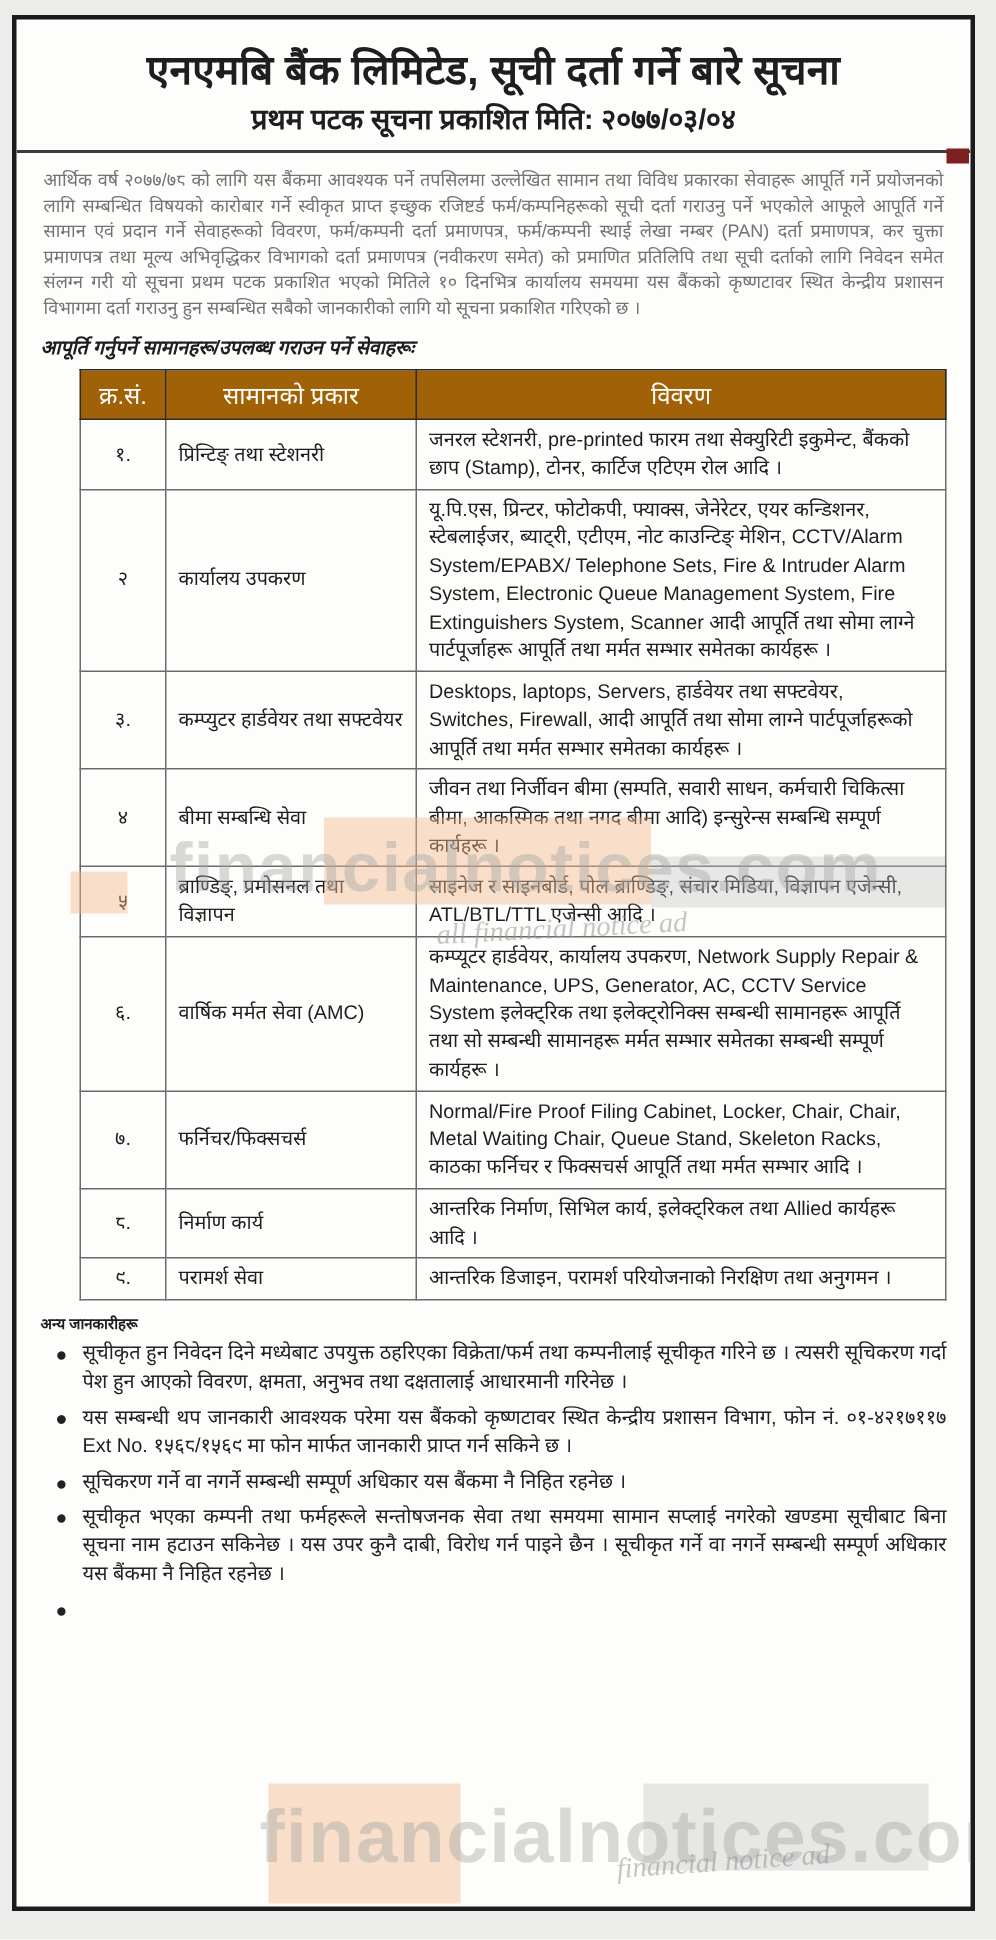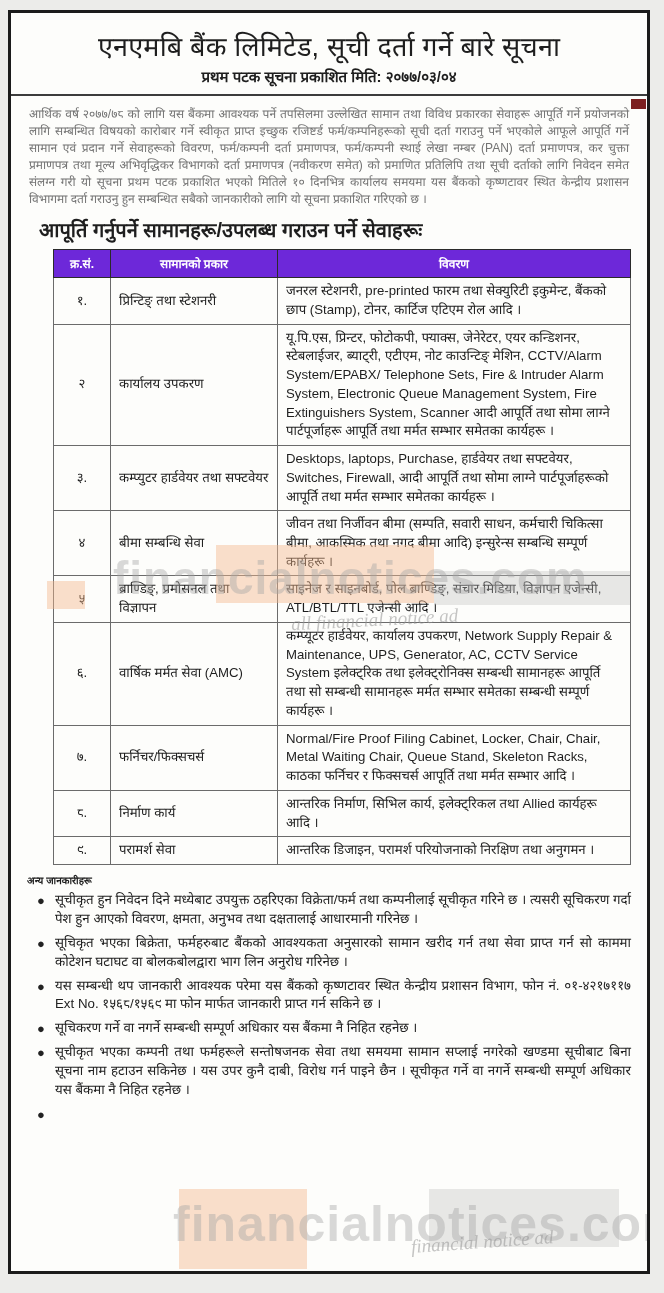--- a/index.html
+++ b/index.html
@@ -7,31 +7,31 @@
     width:664px;height:1293px;background:#ececea;
     font-family:"Liberation Sans","DejaVu Sans",sans-serif;
     color:#1e1e1e;position:relative;overflow:hidden;
   }
   .page{
     position:absolute;left:8px;top:10px;width:642px;height:1264px;
     background:#fdfdfb;border:3px solid #1b1b1b;box-sizing:border-box;
     padding:10px 16px 0 16px;overflow:hidden;
   }
   
-  .title{font-size:27px;font-weight:normal;text-align:center;margin:4px 0 2px;letter-spacing:.2px;}
-  .subtitle{font-size:15px;font-weight:bold;text-align:center;margin-bottom:8px;}
+  .title{font-size:27px;font-weight:bold;text-align:center;margin:4px 0 2px;letter-spacing:.2px;}
+  .subtitle{font-size:19px;font-weight:bold;text-align:center;margin-bottom:8px;}
   .head-rule{border:none;border-top:2px solid #3c3c3c;margin:0 -16px;}
   
   .intro{font-size:12px;line-height:1.42;text-align:justify;margin:10px 2px 8px;color:#737373;}
-  .sec-heading{font-size:20px;font-weight:bold;margin:2px 12px 6px;}
+  .sec-heading{font-size:13px;font-weight:bold;margin:2px 0 6px;font-style:italic;}
   
   table.supply{border-collapse:collapse;margin-left:26px;width:calc(100% - 26px);font-size:13.2px;}
   table.supply th{
-    background:#6d28d9;color:#fff;font-weight:bold;text-align:center;
-    border:1px solid #2a2a2a;padding:5px 4px;font-size:12px;
+    background:#a16207;color:#fff;font-weight:normal;text-align:center;
+    border:1px solid #2a2a2a;padding:5px 4px;font-size:16px;
   }
   table.supply td{
     border:1px solid #6b6b6b;padding:4px 8px;vertical-align:middle;line-height:1.42;
   }
   td.sn{width:40px;text-align:center;}
   td.type{width:150px;}
   
   .sec-heading2{font-size:10px;font-weight:bold;margin:8px 0 4px;}
   ul.info{list-style:none;margin:0;padding:0 0 0 8px;}
   ul.info li{
@@ -95,21 +95,21 @@
         <td>जनरल स्टेशनरी, pre-printed फारम तथा सेक्युरिटी इकुमेन्ट, बैंकको छाप (Stamp), टोनर, कार्टिज एटिएम रोल आदि ।</td>
       </tr>
       <tr>
         <td class="sn">२</td>
         <td class="type">कार्यालय उपकरण</td>
         <td>यू.पि.एस, प्रिन्टर, फोटोकपी, फ्याक्स, जेनेरेटर, एयर कन्डिशनर, स्टेबलाईजर, ब्याट्री, एटीएम, नोट काउन्टिङ् मेशिन, CCTV/Alarm System/EPABX/ Telephone Sets, Fire &amp; Intruder Alarm System, Electronic Queue Management System, Fire Extinguishers System, Scanner आदी आपूर्ति तथा सोमा लाग्ने पार्टपूर्जाहरू आपूर्ति तथा मर्मत सम्भार समेतका कार्यहरू ।</td>
       </tr>
       <tr>
         <td class="sn">३.</td>
         <td class="type">कम्प्युटर हार्डवेयर तथा सफ्टवेयर</td>
-        <td>Desktops, laptops, Purchase, हार्डवेयर तथा सफ्टवेयर, Switches, Firewall, आदी आपूर्ति तथा सोमा लाग्ने पार्टपूर्जाहरूको आपूर्ति तथा मर्मत सम्भार समेतका कार्यहरू ।</td>
+        <td>Desktops, laptops, Servers, हार्डवेयर तथा सफ्टवेयर, Switches, Firewall, आदी आपूर्ति तथा सोमा लाग्ने पार्टपूर्जाहरूको आपूर्ति तथा मर्मत सम्भार समेतका कार्यहरू ।</td>
       </tr>
       <tr>
         <td class="sn">४</td>
         <td class="type">बीमा सम्बन्धि सेवा</td>
         <td>जीवन तथा निर्जीवन बीमा (सम्पति, सवारी साधन, कर्मचारी चिकित्सा बीमा, आकस्मिक तथा नगद बीमा आदि) इन्सुरेन्स सम्बन्धि सम्पूर्ण कार्यहरू ।</td>
       </tr>
       <tr>
         <td class="sn">५</td>
         <td class="type">ब्राण्डिङ्, प्रमोसनल तथा विज्ञापन</td>
         <td>साइनेज र साइनबोर्ड, पोल ब्राण्डिङ्, संचार मिडिया, विज्ञापन एजेन्सी, ATL/BTL/TTL एजेन्सी आदि ।</td>
@@ -133,21 +133,21 @@
         <td class="sn">९.</td>
         <td class="type">परामर्श सेवा</td>
         <td>आन्तरिक डिजाइन, परामर्श परियोजनाको निरक्षिण तथा अनुगमन ।</td>
       </tr>
     </tbody>
   </table>
 
   <div class="sec-heading2">अन्य जानकारीहरू</div>
   <ul class="info">
     <li><span class="dot">●</span><span>सूचीकृत हुन निवेदन दिने मध्येबाट उपयुक्त ठहरिएका विक्रेता/फर्म तथा कम्पनीलाई सूचीकृत गरिने छ । त्यसरी सूचिकरण गर्दा पेश हुन आएको विवरण, क्षमता, अनुभव तथा दक्षतालाई आधारमानी गरिनेछ ।</span></li>
-    <li><span class="dot">●</span><span>सूचिकृत भएका बिक्रेता, फर्महरुबाट बैंकको आवश्यकता अनुसारको सामान खरीद गर्न तथा सेवा प्राप्त गर्न सो काममा कोटेशन घटाघट वा बोलकबोलद्वारा भाग लिन अनुरोध गरिनेछ ।</span></li>
+    <li><span class="dot">●</span></li>
     <li><span class="dot">●</span><span>यस सम्बन्धी थप जानकारी आवश्यक परेमा यस बैंकको कृष्णटावर स्थित केन्द्रीय प्रशासन विभाग, फोन नं. ०१-४२१७११७ Ext No. १५६८/१५६९ मा फोन मार्फत जानकारी प्राप्त गर्न सकिने छ ।</span></li>
     <li><span class="dot">●</span><span>सूचिकरण गर्ने वा नगर्ने सम्बन्धी सम्पूर्ण अधिकार यस बैंकमा नै निहित रहनेछ ।</span></li>
     <li><span class="dot">●</span><span>सूचीकृत भएका कम्पनी तथा फर्महरूले सन्तोषजनक सेवा तथा समयमा सामान सप्लाई नगरेको खण्डमा सूचीबाट बिना सूचना नाम हटाउन सकिनेछ । यस उपर कुनै दाबी, विरोध गर्न पाइने छैन । सूचीकृत गर्ने वा नगर्ने सम्बन्धी सम्पूर्ण अधिकार यस बैंकमा नै निहित रहनेछ ।</span></li>
     <li><span class="dot">●</span></li>
   </ul>
 
 
 </div>
 
 </body></html>

